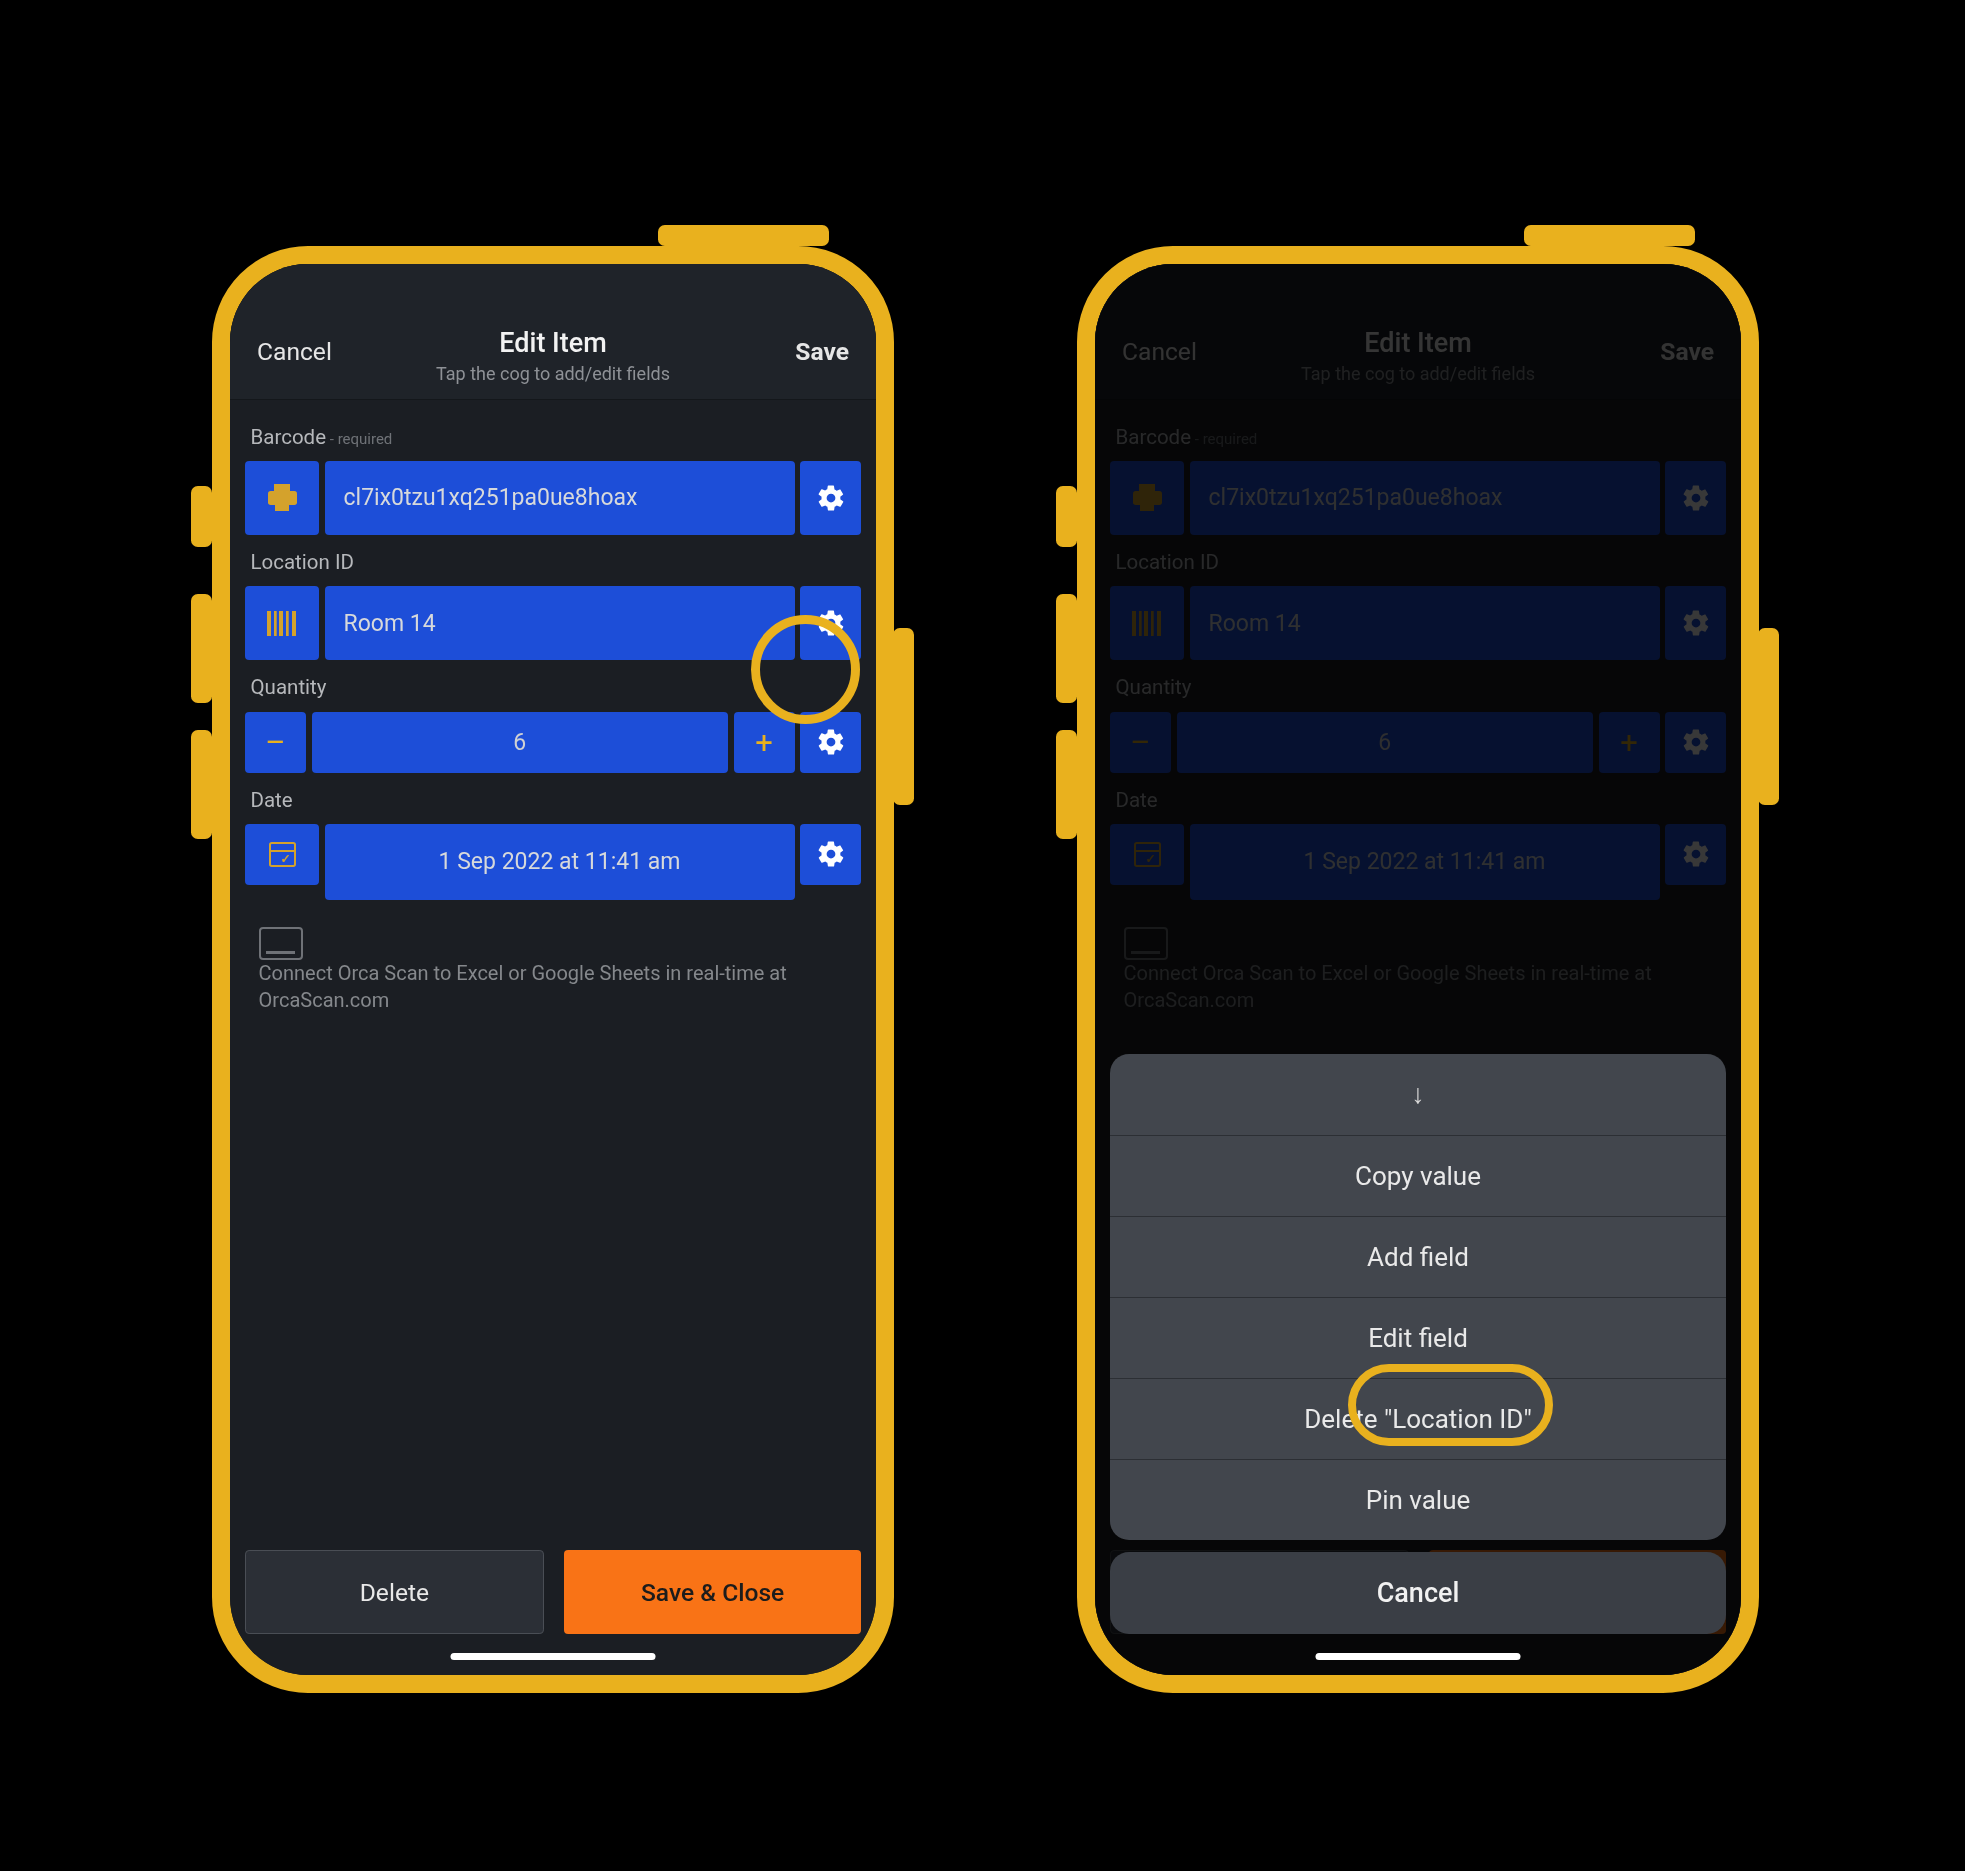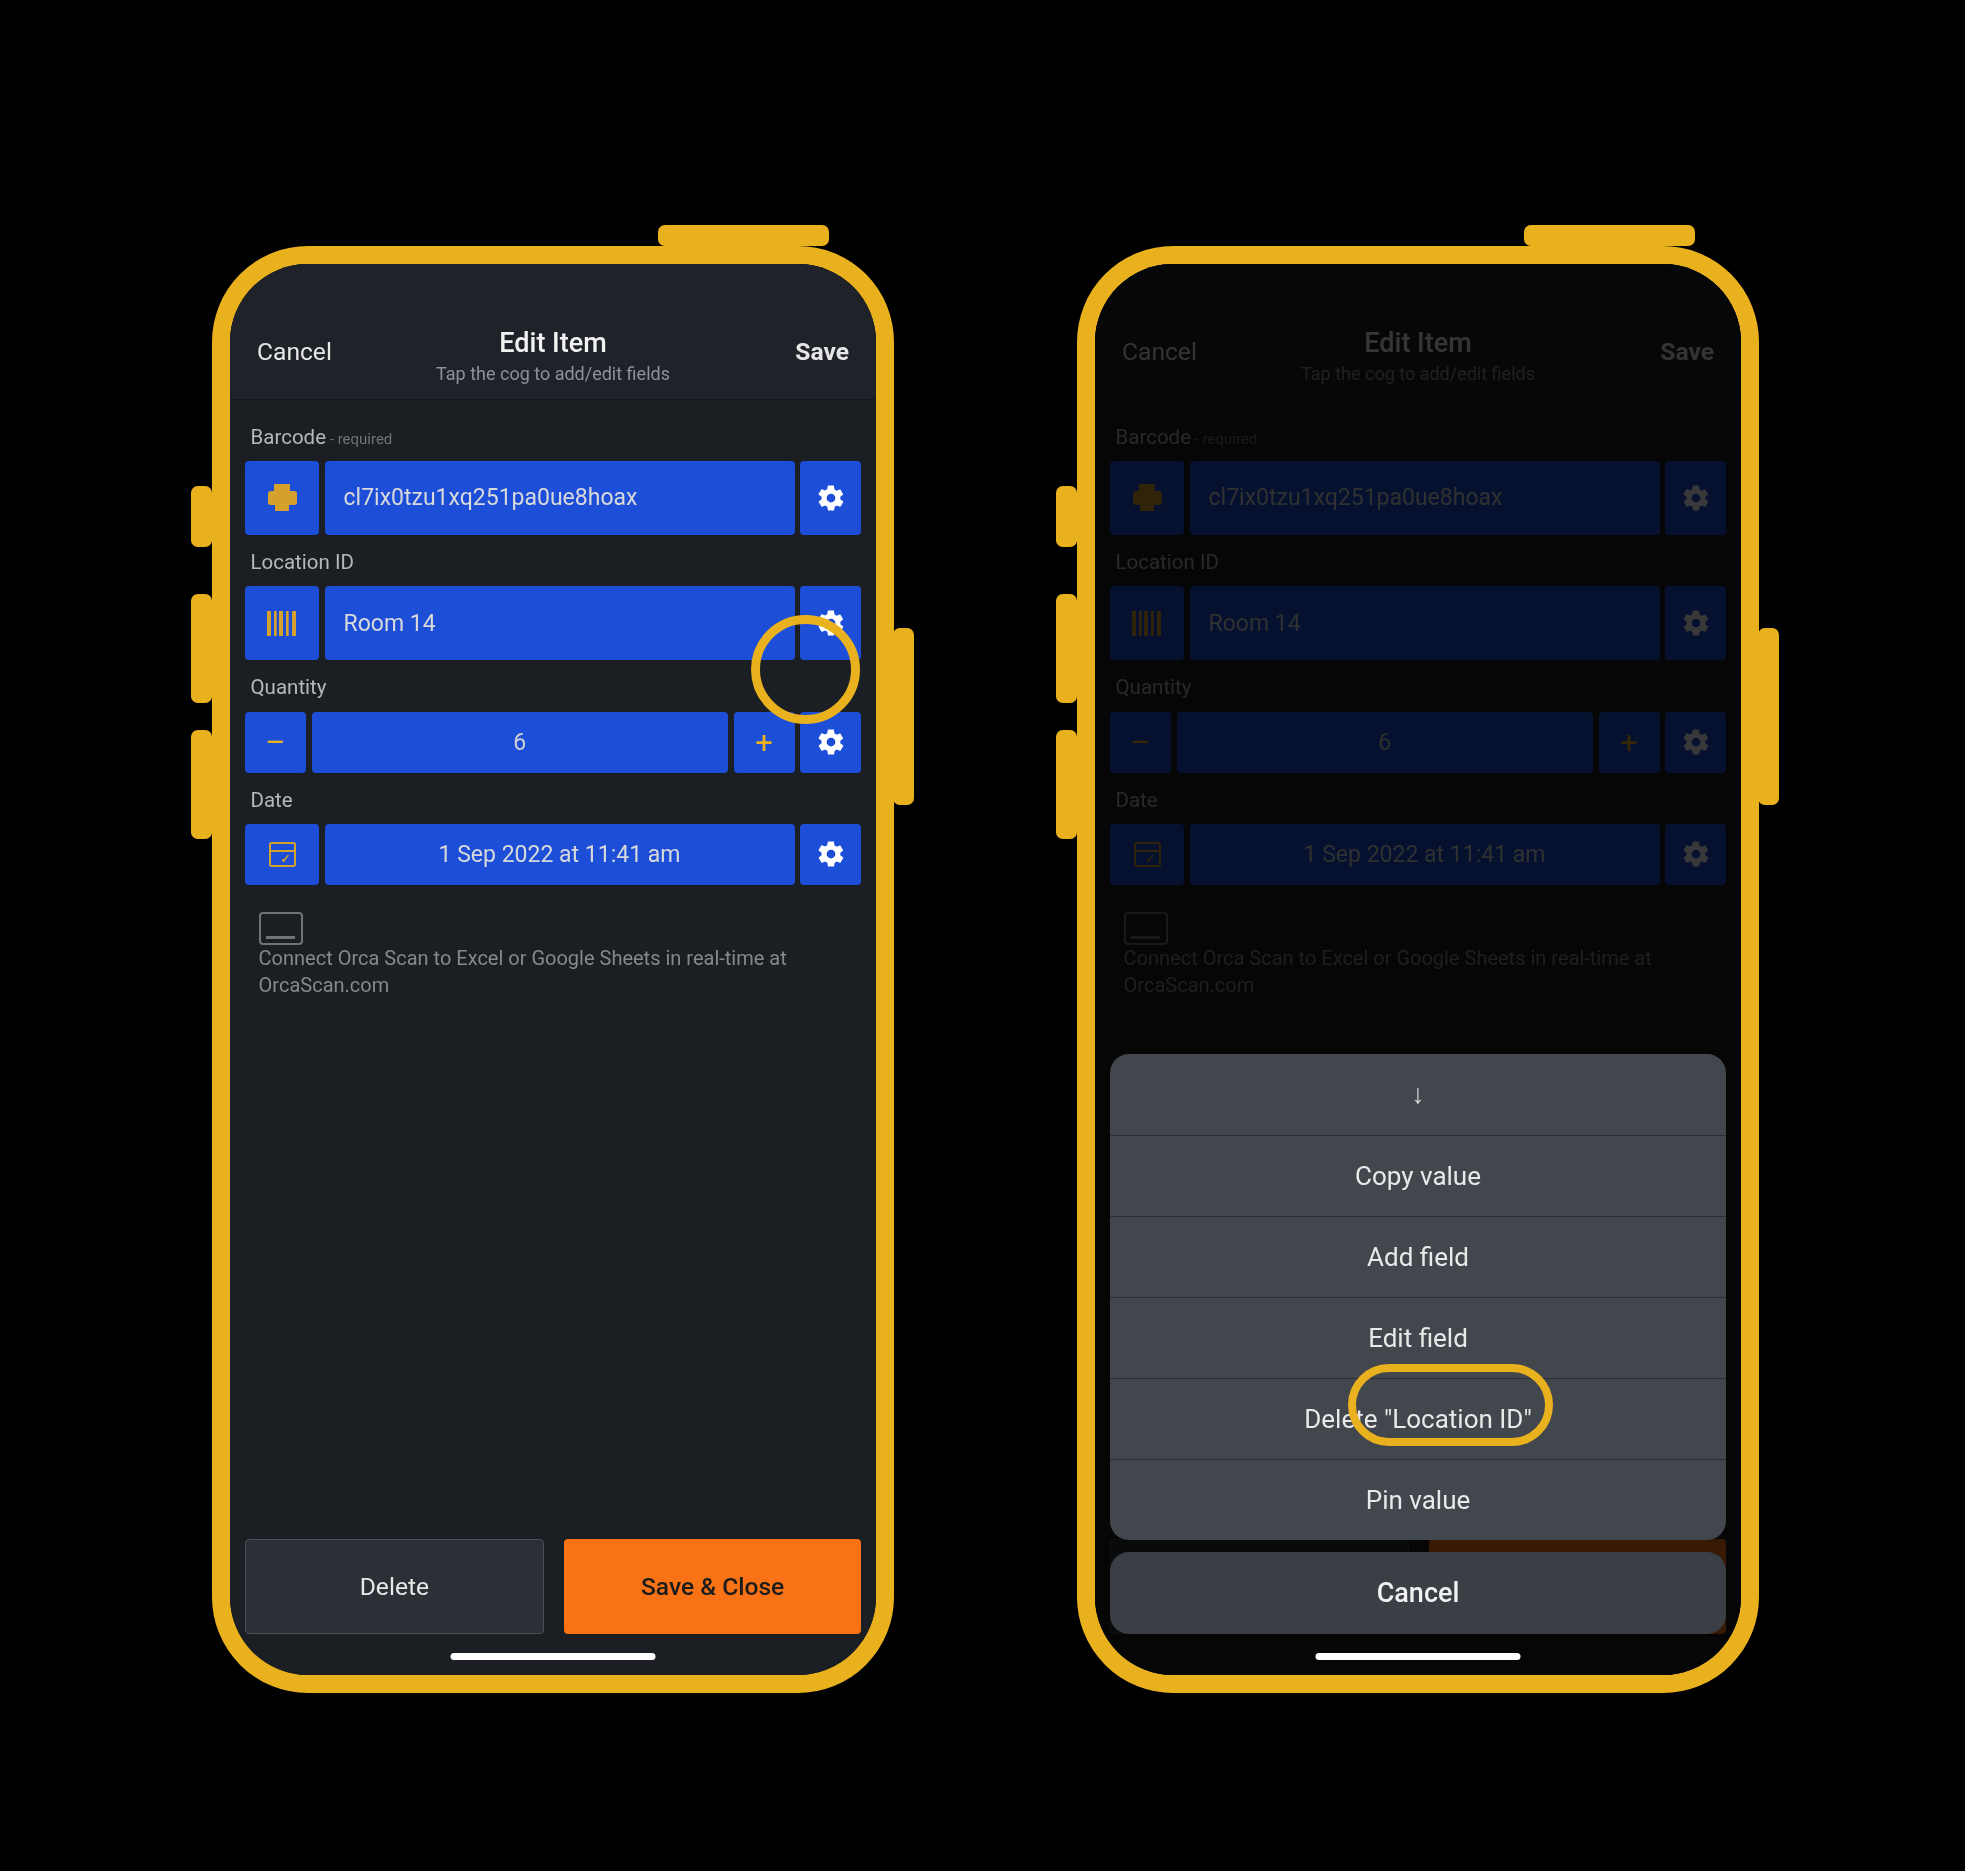--- a/index.html
+++ b/index.html
@@ -120,21 +120,21 @@
     color: #d7d9db;
   }
   .gear-chip { width: 61px; height: 74px; flex: none; }
 
   .qty-row .chip.minus,
   .qty-row .chip.plus { width: 61px; height: 61px; font-size: 31px; color: #e9b11e; flex:none; }
   .qty-row .chip.center { flex:1; height:61px; justify-content: center; font-size: 23px; }
   .qty-row .gear-chip { width: 61px; height: 61px; }
 
   .date-row .icon-chip { width: 74px; height: 61px; }
-  .date-row .value-chip { height:61px; justify-content: center; text-align: center; }
+  .date-row .value-chip { height:76px; justify-content: center; text-align: center; }
   .date-row .gear-chip { width: 61px; height: 61px; }
 
   .promo {
     display: flex;
     gap: 0;
     padding: 24.6px 13.6px 0 13.6px;
     align-items: flex-start;
     flex-direction: column;
   }
   .promo-icon {
@@ -157,21 +157,21 @@
     color: #85888c;
   }
 
   .footer {
     display: flex;
     gap: 20.5px;
     padding: 0 15px 41px 15px;
   }
   .footer .btn {
     flex:1;
-    height: 95px;
+    height: 84px;
     border-radius: 4.1px;
     display:flex;
     align-items:center;
     justify-content:center;
     font-size: 24.6px;
   }
   .btn-delete {
     background: #2b2f36;
     border: 1.4px solid #4a4e55;
     color: #e8e8e8;

